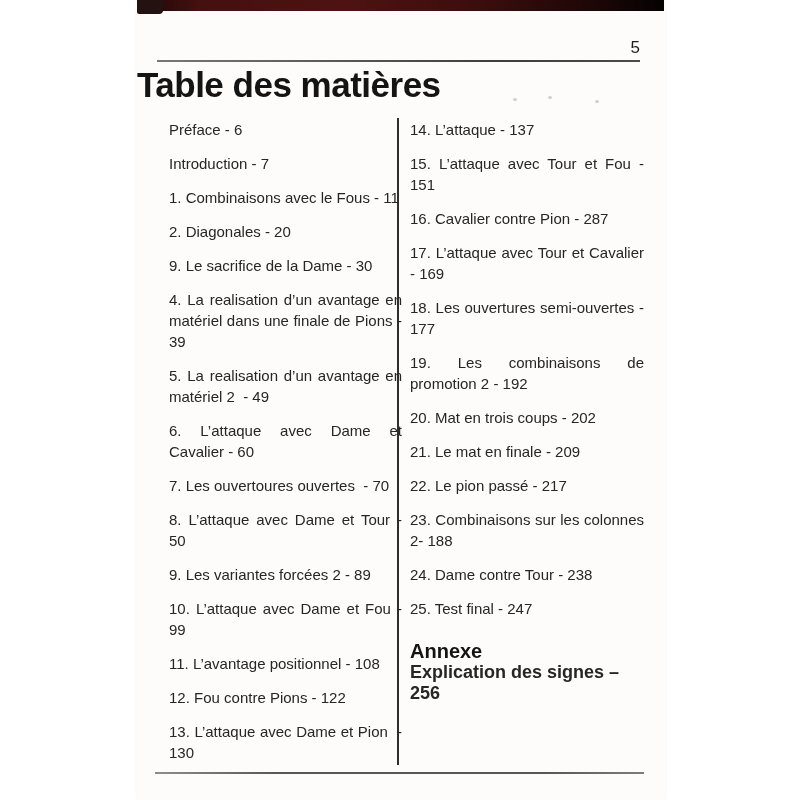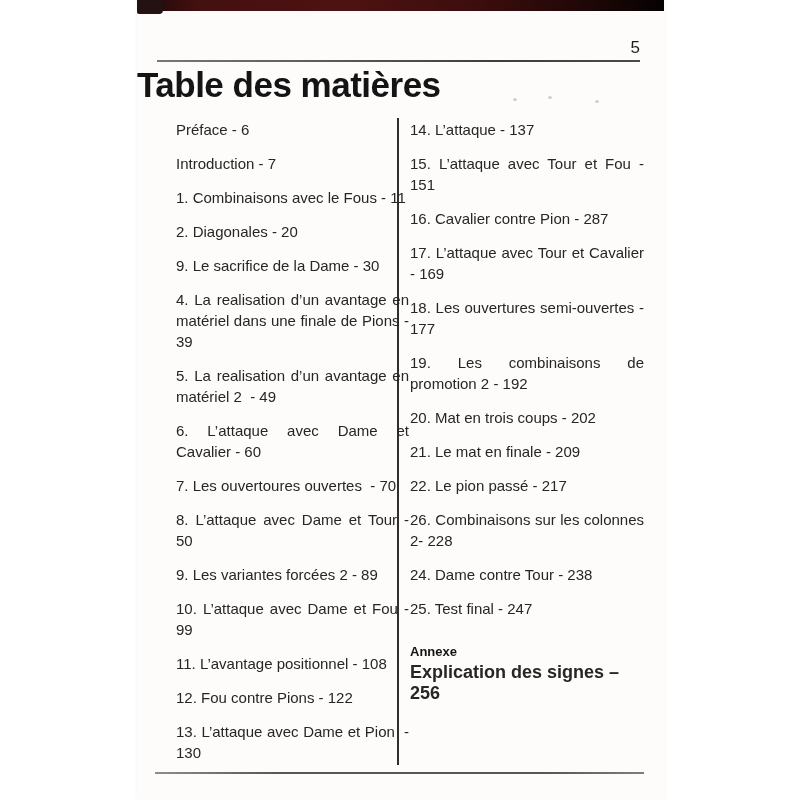--- a/index.html
+++ b/index.html
@@ -77,34 +77,34 @@
     position: absolute;
     left: 260px; top: 118px;
     width: 2px; height: 647px;
     background: #2e2e2e;
   }
 
   .toc-col {
     position: absolute;
     top: 119px;
   }
-  .toc-col.left  { left: 39px;  width: 233px; }
+  .toc-col.left  { left: 32px;  width: 233px; }
   .toc-col.right { left: 273px; width: 234px; }
 
   .entry {
     margin: 0 0 13px 0;
     font-size: 15px;
     line-height: 21px;
     color: #262626;
     text-align: justify;
   }
 
   .annexe-heading {
     margin: 22px 0 0 0;
-    font-size: 13px;
+    font-size: 20px;
     line-height: 21px;
     font-weight: bold;
     color: #141414;
   }
   .annexe-line {
     margin: 0;
     font-size: 18px;
     line-height: 21px;
     color: #262626;
     font-weight: bold;
@@ -163,21 +163,21 @@
 
       <p class="entry">14. L’attaque - 137</p>
           <p class="entry">15. L’attaque avec Tour et Fou - 151</p>
           <p class="entry">16. Cavalier contre Pion - 287</p>
           <p class="entry">17. L’attaque avec Tour et Cavalier - 169</p>
           <p class="entry">18. Les ouvertures semi-ouvertes - 177</p>
           <p class="entry">19. Les combinaisons de promotion 2 - 192</p>
           <p class="entry">20. Mat en trois coups - 202</p>
           <p class="entry">21. Le mat en finale - 209</p>
           <p class="entry">22. Le pion passé - 217</p>
-          <p class="entry">26. Combinaisons sur les colonnes 2- 228</p>
+          <p class="entry">23. Combinaisons sur les colonnes 2- 188</p>
           <p class="entry">24. Dame contre Tour - 238</p>
           <p class="entry">25. Test final - 247</p>
         </div>
       <p class="annexe-heading">Annexe</p>
       <p class="annexe-line">Explication des signes – 256</p>
     </div>
 
     <div class="bottom-rule"></div>
 
   </div>

